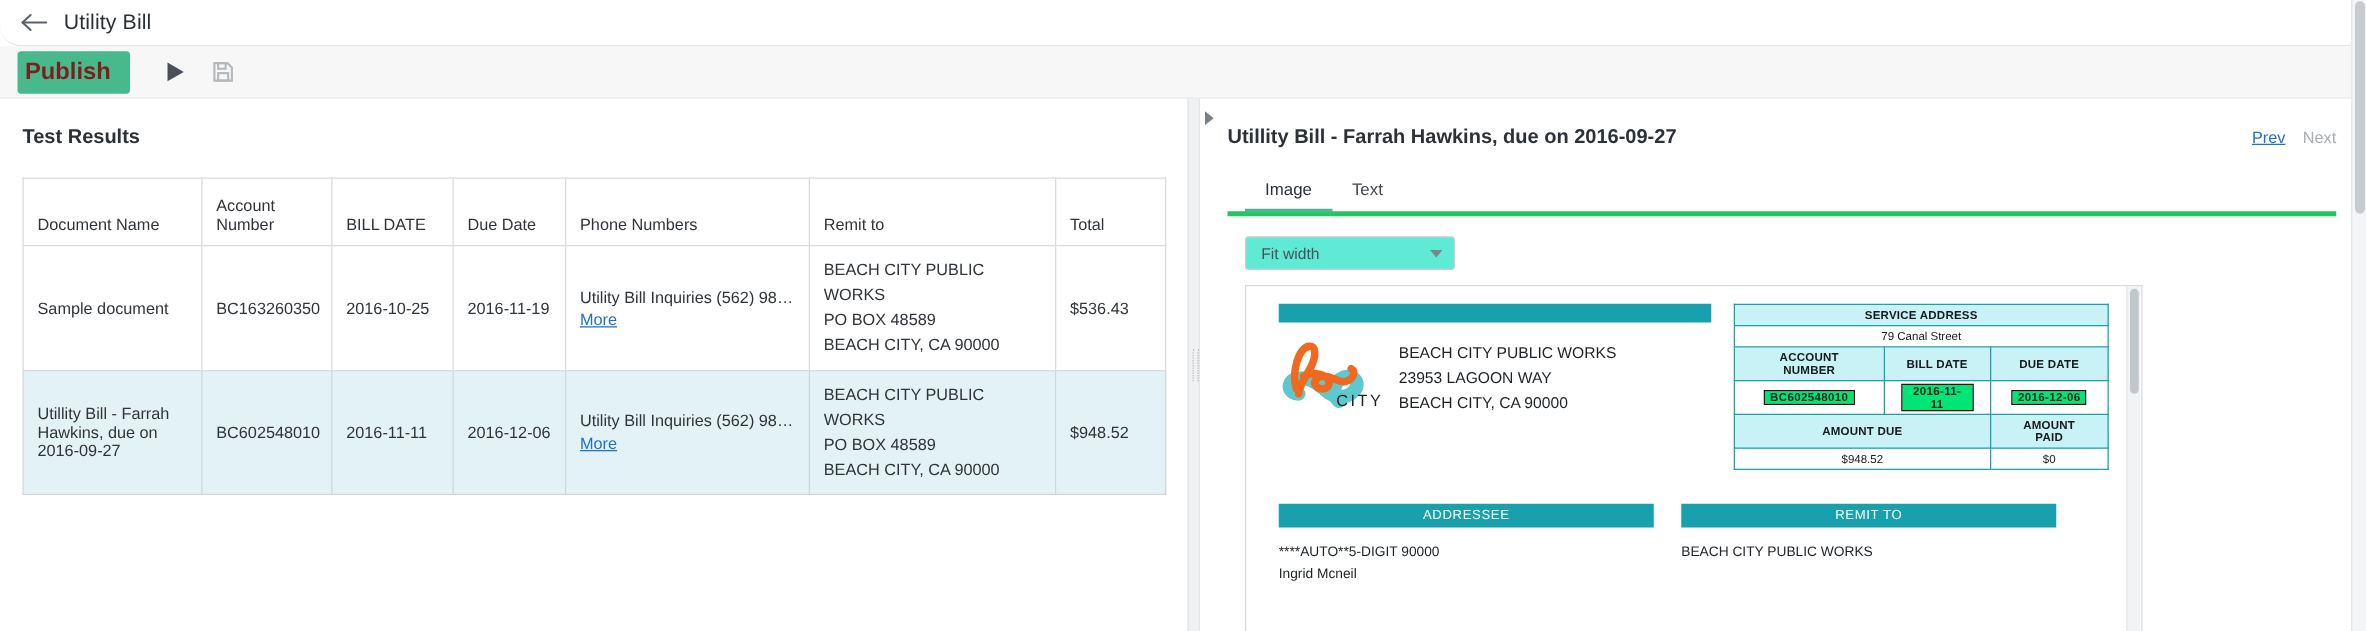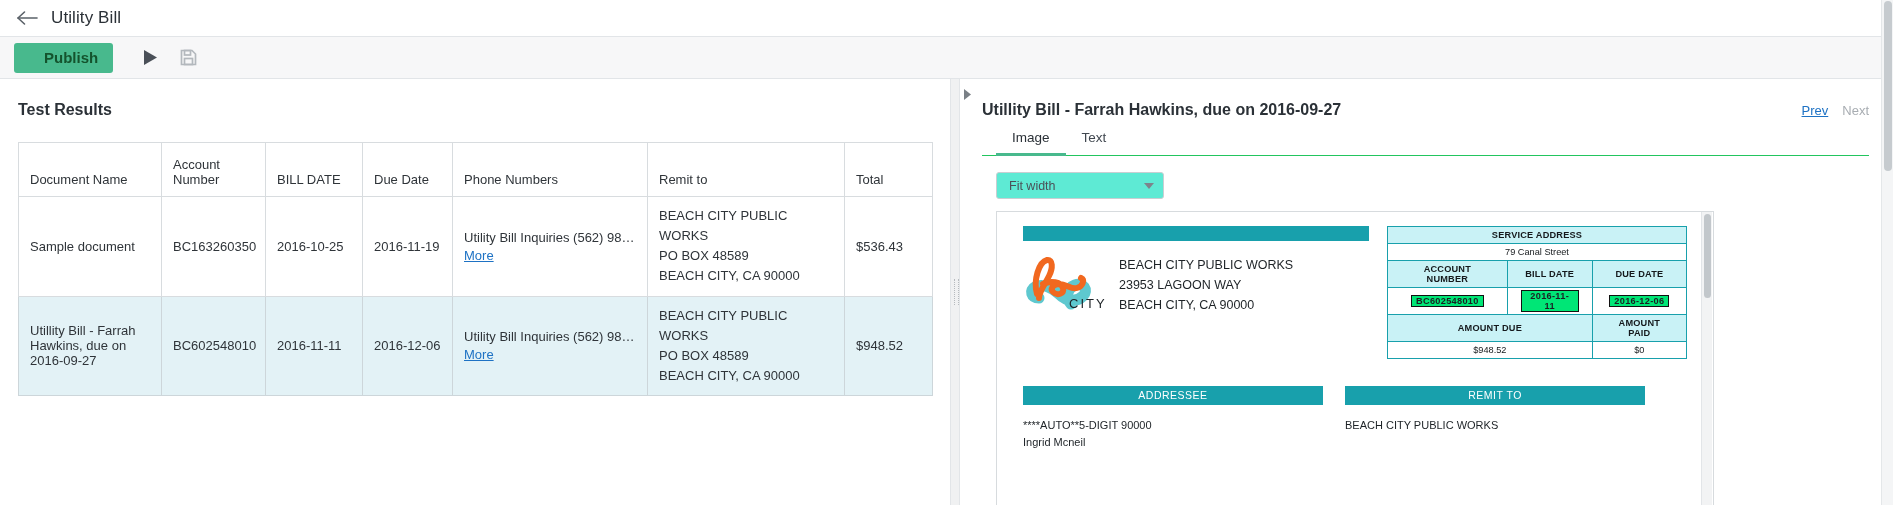--- a/index.html
+++ b/index.html
@@ -12,20 +12,21 @@
   }
 
   
   .titlebar {
     height: 37px;
     display: flex;
     align-items: center;
     padding-left: 12px;
     background: #ffffff;
     border-bottom: 1px solid #e2e5e8;
+    border-radius: 17px;
   }
   .back-arrow {
     width: 30px; height: 30px;
     display: flex; align-items: center; justify-content: center;
     cursor: pointer;
     color: #5a6168;
   }
   .back-arrow svg { display: block; }
   .app-title {
     font-size: 17px;
@@ -39,27 +40,27 @@
     height: 42px;
     background: #f7f7f8;
     border-bottom: 1px solid #e2e5e8;
     display: flex;
     align-items: center;
     padding-left: 14px;
     gap: 0px;
   }
   .publish-btn {
     background: #48b98d;
-    color: #14532d;
+    color: #7f1d1d;
     border: none;
     border-radius: 3px;
-    font-size: 15px;
+    font-size: 19px;
     font-weight: bold;
     font-family: "Liberation Sans", sans-serif;
-    padding: 7px 15px 8px 30px;
+    padding: 7px 15px 8px 6px;
     cursor: pointer;
     line-height: 1;
   }
   .tool-icon {
     width: 34px; height: 34px;
     display: flex; align-items: center; justify-content: center;
     cursor: pointer;
   }
   .tool-icon.run { margin-left: 20px; color: #4a5058; }
   .tool-icon.save { margin-left: 4px; color: #b3b8bd; }
@@ -173,22 +174,22 @@
   .rp-nav .prev {
     color: #1e72c4;
     text-decoration: underline;
     cursor: pointer;
     margin-right: 14px;
   }
   .rp-nav .next { color: #a8adb2; cursor: default; }
 
   .tabs {
     display: flex;
-    margin-top: 4px;
-    border-bottom: 1px solid #22c55e;
+    margin-top: 18px;
+    border-bottom: 4px solid #22c55e;
     padding-left: 14px;
   }
   .tab {
     font-size: 13.5px;
     color: #414850;
     padding: 7px 16px 8px 16px;
     cursor: pointer;
     border-bottom: 3px solid transparent;
     margin-bottom: -1px;
   }

